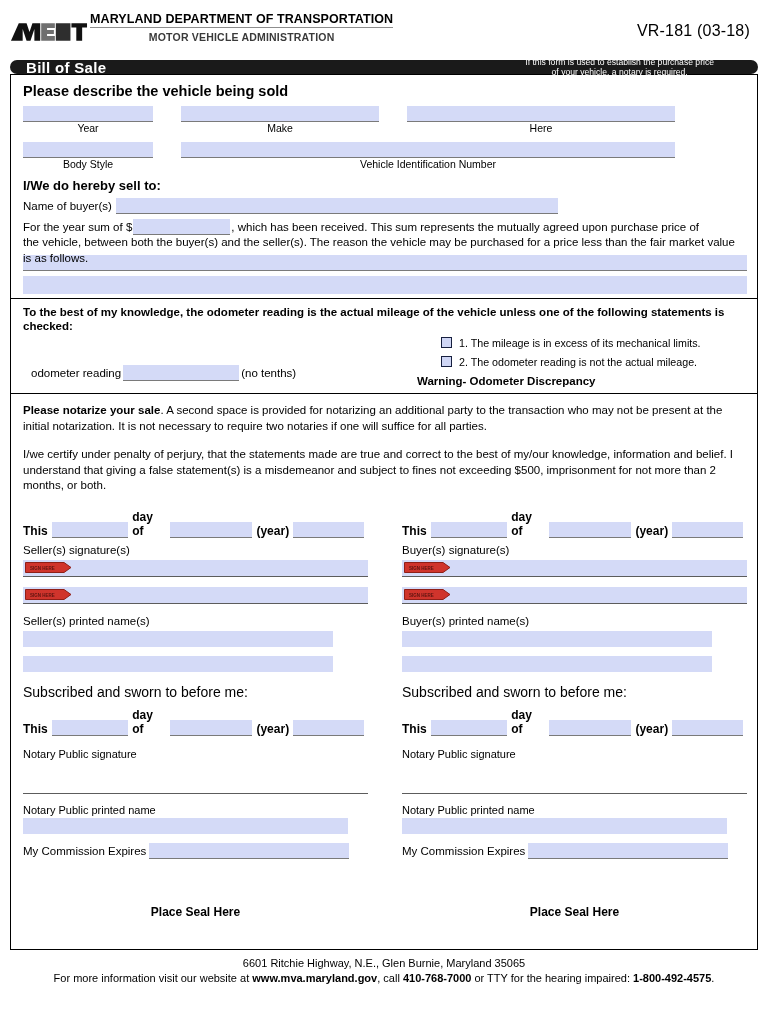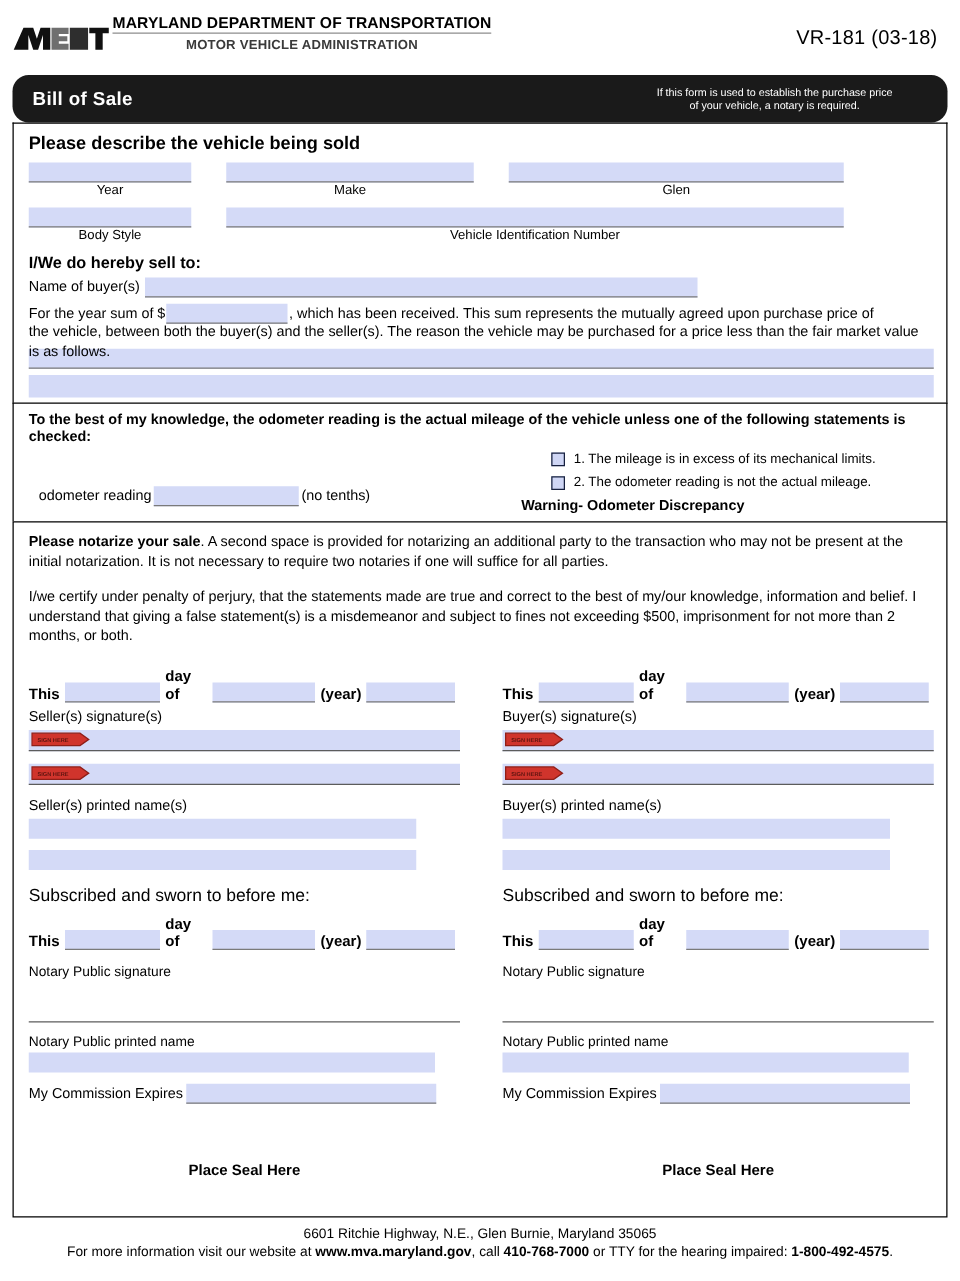--- a/index.html
+++ b/index.html
@@ -30,21 +30,21 @@
     font-size: 10.5px; font-weight: bold; letter-spacing: .2px;
     color: #3a3a3a; text-align: center; margin-top: 3px;
   }
   .form-no {
     position: absolute; right: 8px; top: 22px;
     font-size: 16px; letter-spacing: .2px;
   }
 
   
   .titlebar {
-    height: 38px; background: #1a1a1a; border-radius: 13px;
+    height: 14px; background: #1a1a1a; border-radius: 13px;
     display: flex; align-items: center; justify-content: space-between;
     padding: 0 14px 0 16px; margin-top: 4px;
   }
   .titlebar-title {
     color: #ffffff; font-size: 15px; font-weight: bold; letter-spacing: .3px;
   }
   .titlebar-note {
     color: #ffffff; font-size: 8.6px; line-height: 10px;
     text-align: center; padding-right: 30px;
   }
@@ -74,21 +74,21 @@
   .col-vin { width: 494px; }
 
   .row { display: flex; align-items: flex-end; }
   .lbl { font-size: 11.5px; line-height: 15px; }
   .para { font-size: 11.5px; line-height: 15.5px; }
 
   
   .odo-wrap { display: flex; }
   .odo-left { width: 370px; }
   .odo-right { flex: 1; padding-top: 4px; }
-  .chk-row { display: flex; align-items: center; margin-bottom: 7px; padding-left: 48px; }
+  .chk-row { display: flex; margin-bottom: 7px; padding-left: 48px; }
   .chk {
     width: 11px; height: 11px; background: #cfd6f5;
     border: 1.6px solid #17203f; margin-right: 7px; flex: 0 0 auto;
   }
   .chk-lbl { font-size: 10.7px; }
   .warn { font-size: 11.5px; font-weight: bold; margin-top: 2px; }
 
   
   .two-col { display: flex; gap: 34px; margin-top: 10px; }
   .col { width: 345px; }
@@ -158,21 +158,21 @@
       <div class="col-year">
         <div class="fld" style="width:100%"></div>
         <div class="cap">Year</div>
       </div>
       <div class="col-make">
         <div class="fld" style="width:100%"></div>
         <div class="cap">Make</div>
       </div>
       <div class="col-model">
         <div class="fld" style="width:100%"></div>
-        <div class="cap">Glen</div>
+        <div class="cap">Here</div>
       </div>
     </div>
 
     <div class="grid-b">
       <div class="col-body">
         <div class="fld" style="width:100%"></div>
         <div class="cap">Body Style</div>
       </div>
       <div class="col-vin">
         <div class="fld" style="width:100%"></div>

